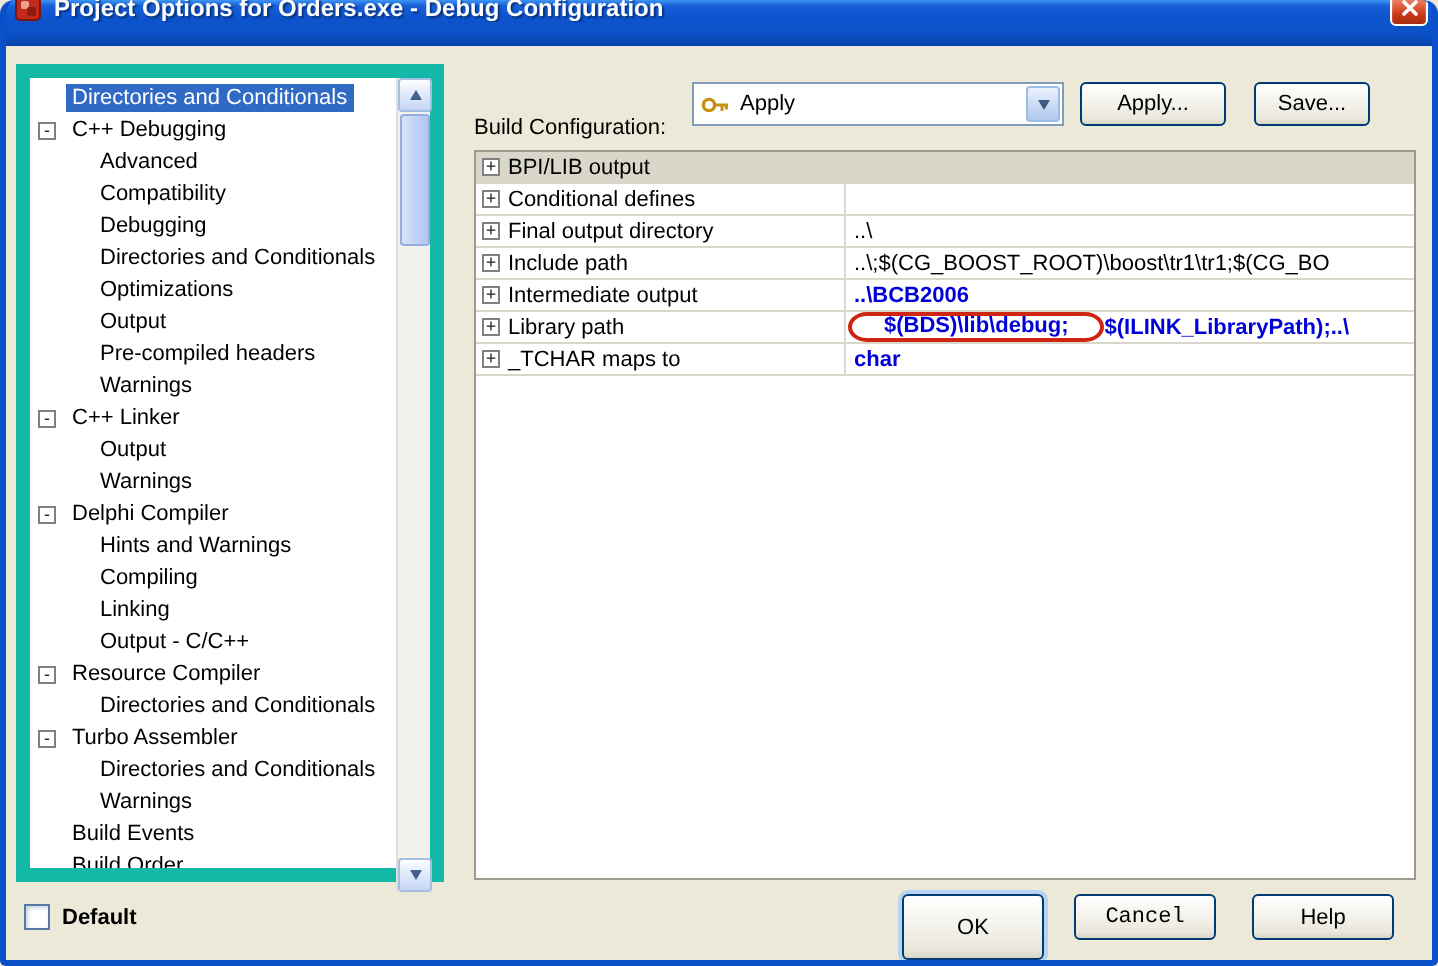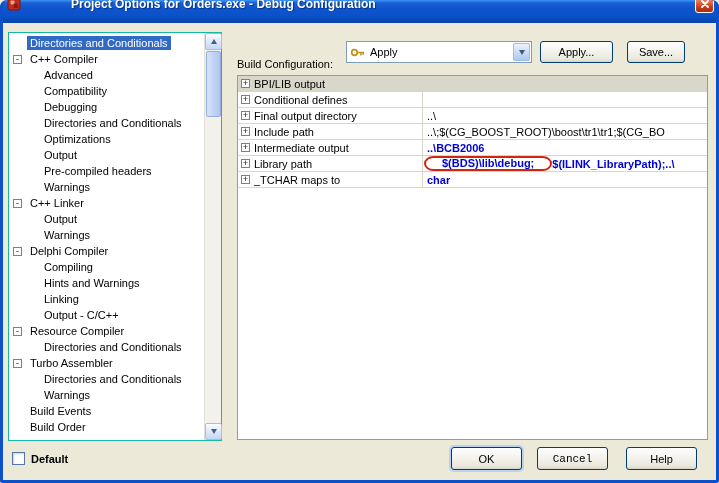--- a/index.html
+++ b/index.html
@@ -18,39 +18,38 @@
     border-radius:8px 8px 3px 3px;
     pointer-events:none; z-index:50;
   }
   
   .titlebar {
     position:absolute; left:0; top:0; right:0; height:23px;
     background:linear-gradient(180deg,#3E96F5 0%, #1961D8 12%, #0D54CE 35%, #0B51C8 70%, #0743AC 100%);
     border-radius:7px 7px 0 0;
     display:flex; align-items:center;
     padding:0 5px 16px 6px;
-    gap:44px;
   }
   .title-icon { width:16px; height:16px; margin-right:5px; display:flex; align-items:center; justify-content:center; }
   .title-text {
     color:#fff; font-weight:bold; font-size:12px;
     text-shadow:1px 1px 1px #08337E;
     flex:1; white-space:nowrap; overflow:hidden;
   }
   .close-btn {
     width:19px; height:18px; border:1px solid #FFFFFF; border-radius:3px;
     background:linear-gradient(180deg,#F4A590 0%, #E0603C 45%, #C93A18 70%, #A82C10 100%);
     display:flex; align-items:center; justify-content:center;
     box-shadow:inset 0 1px 1px rgba(255,255,255,.5);
     cursor:default;
   }
   
   .tree-panel {
     position:absolute; left:8px; top:32px; width:214px; height:409px;
-    background:#fff; border:1px solid #14b8a6;
+    background:#fff; border:7px solid #14b8a6;
   }
   .tree-items { position:absolute; left:0; top:2px; right:17px; bottom:0; overflow:hidden; }
   .tree-item { height:16px; display:flex; align-items:center; padding-left:4px; white-space:nowrap; }
   .tree-item.lvl1 { padding-left:32px; }
   .exp-slot {
     width:9px; height:9px; margin-right:5px; flex:0 0 9px;
     border:1px solid #808080; background:#fff;
     font-size:9px; line-height:7px; text-align:center; color:#202020;
   }
   .exp-slot.empty { border:none; background:transparent; }
@@ -93,21 +92,21 @@
   
   .xp-btn {
     position:absolute;
     background:linear-gradient(180deg,#FFFFFF 0%, #F5F4EF 40%, #EAE8DC 85%, #D9D5C8 100%);
     border:1px solid #003C74; border-radius:3px;
     font-family:"Liberation Sans",sans-serif; font-size:11px; color:#000;
     cursor:default;
   }
   .xp-btn.apply { left:540px; top:41px; width:73px; height:22px; }
   .xp-btn.save  { left:627px; top:41px; width:58px; height:22px; }
-  .xp-btn.ok     { left:451px; top:447px; width:71px; height:23px; box-shadow:0 0 0 2px #B8D2F2; }
+  .xp-btn.ok     { left:451px; top:447px; width:71px; height:33px; box-shadow:0 0 0 2px #B8D2F2; }
   .xp-btn.cancel { left:537px; top:447px; width:71px; height:23px;font-family:Liberation Mono, monospace; }
   .xp-btn.help   { left:626px; top:447px; width:71px; height:23px; }
   
   .grid {
     position:absolute; left:237px; top:75px; width:471px; height:365px;
     background:#fff; border:1px solid #9C9A8E;
   }
   .grid-row { height:16px; display:flex; border-bottom:1px solid #D9D6CC; }
   .grid-row.selected { background:#D9D6CA; }
   .cell { display:flex; align-items:center; }
@@ -157,21 +156,21 @@
   </div>
 
   <div class="tree-panel">
     <div class="tree-items" id="tree-items">
         <div class="tree-item">
           <span class="exp-slot empty"></span>
           <span class="tree-label selected">Directories and Conditionals</span>
         </div>
         <div class="tree-item">
           <span class="exp-slot">-</span>
-          <span class="tree-label">C++ Compiler</span>
+          <span class="tree-label">C++ Debugging</span>
         </div>
         <div class="tree-item lvl1">
           <span class="tree-label">Advanced</span>
         </div>
         <div class="tree-item lvl1">
           <span class="tree-label">Compatibility</span>
         </div>
         <div class="tree-item lvl1">
           <span class="tree-label">Debugging</span>
         </div>
@@ -198,24 +197,24 @@
           <span class="tree-label">Output</span>
         </div>
         <div class="tree-item lvl1">
           <span class="tree-label">Warnings</span>
         </div>
         <div class="tree-item">
           <span class="exp-slot">-</span>
           <span class="tree-label">Delphi Compiler</span>
         </div>
         <div class="tree-item lvl1">
+          <span class="tree-label">Hints and Warnings</span>
+        </div>
+        <div class="tree-item lvl1">
           <span class="tree-label">Compiling</span>
-        </div>
-        <div class="tree-item lvl1">
-          <span class="tree-label">Hints and Warnings</span>
         </div>
         <div class="tree-item lvl1">
           <span class="tree-label">Linking</span>
         </div>
         <div class="tree-item lvl1">
           <span class="tree-label">Output - C/C++</span>
         </div>
         <div class="tree-item">
           <span class="exp-slot">-</span>
           <span class="tree-label">Resource Compiler</span>

